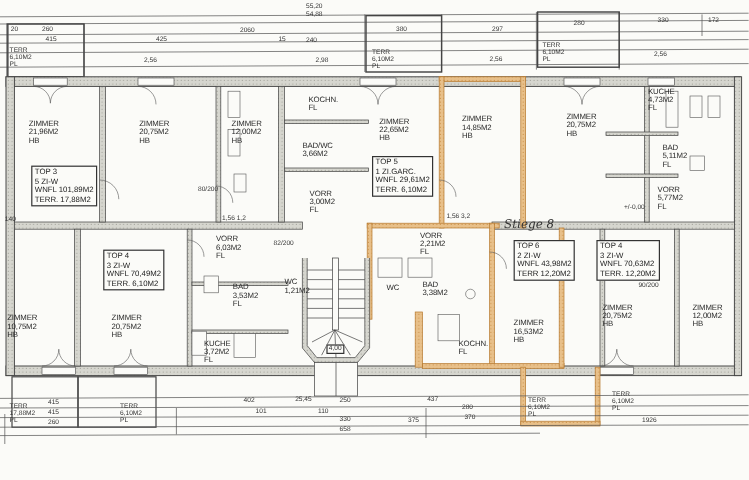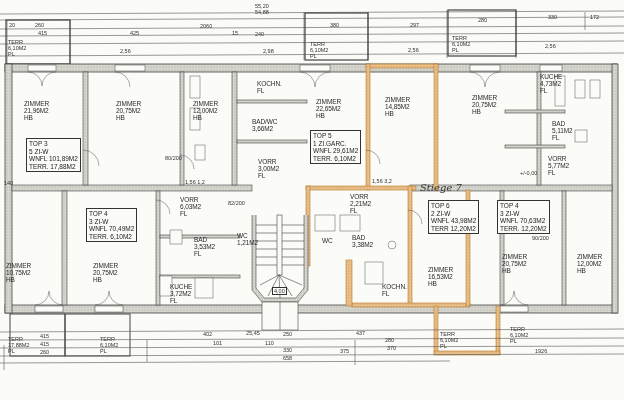--- a/index.html
+++ b/index.html
@@ -170,21 +170,21 @@
     <rect x="160" y="276" width="12" height="20"></rect>
       <rect x="195" y="278" width="18" height="20"></rect>
     <rect x="170" y="230" width="12" height="14"></rect>
     <rect x="315" y="215" width="20" height="16"></rect>
       <rect x="340" y="215" width="20" height="16"></rect>
     <rect x="365" y="262" width="18" height="22"></rect>
     <circle cx="392" cy="245" r="4"></circle>
   </g>
 </svg>
 
-<div class="stiege" style="left:420px;top:182px;">Stiege 7</div>
+<div class="stiege" style="left:420px;top:182px;">Stiege 8</div>
 <div class="dim" style="left:272px;top:287px;border:0.6px solid #333;padding:0 1px;background:#fbfbf8;">4,00</div>
 
 <div class="top-box" style="left:26px;top:138px;">
   <div>TOP 3</div>
   <div>5 ZI-W</div>
   <div>WNFL 101,89M2</div>
   <div>TERR. 17,88M2</div>
 </div>
 <div class="top-box" style="left:310px;top:130px;">
   <div>TOP 5</div>

